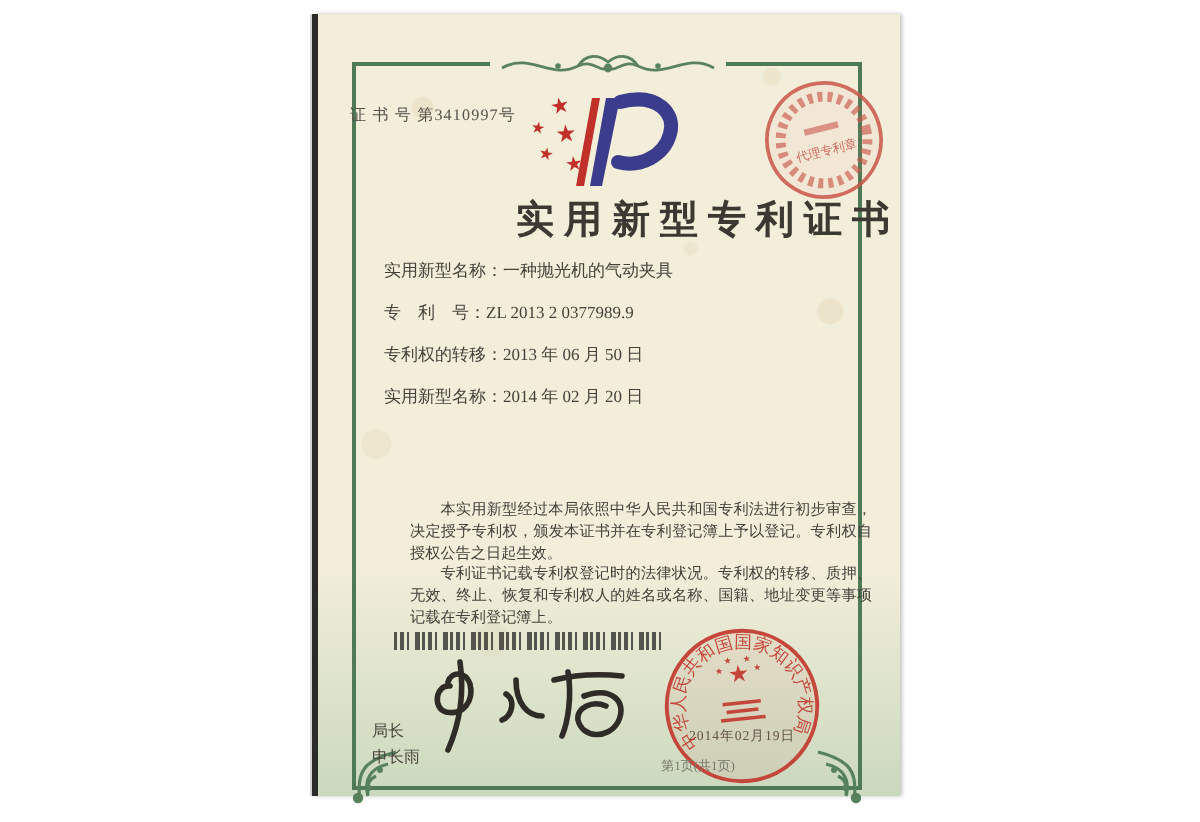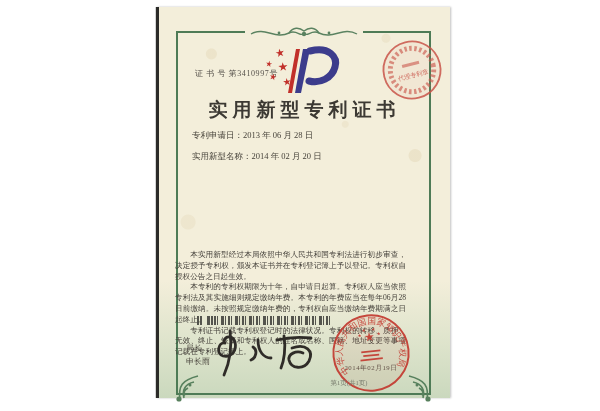--- a/index.html
+++ b/index.html
@@ -26,35 +26,35 @@
   #frame{
     position:absolute;left:17px;top:24px;width:251px;height:360px;
     border:2px solid #4e7b56;
   }
   .ornament{position:absolute;pointer-events:none;}
   #ornament-top{left:50%;top:-8px;transform:translateX(-50%);background:#f3eeda;padding:0 4px;}
   #ornament-bl{left:-8px;bottom:-9px;}
   #ornament-br{right:-8px;bottom:-9px;transform:scaleX(-1);}
   
   .abs{position:absolute;}
-  #cert-no{left:36px;top:45px;font-size:8px;letter-spacing:.6px;color:#55504a;margin-top:16px;}
-  #title{left:0;top:90px;width:100%;text-align:center;font-size:19px;font-weight:700;
+  #cert-no{left:16px;top:45px;font-size:8px;letter-spacing:.6px;color:#55504a;}
+  #title{left:0;top:90px;width:100%;text-align:right;font-size:19px;font-weight:700;
          letter-spacing:5px;color:#3c3933;}
   #fields{left:33px;top:122px;width:225px;font-size:8.5px;color:#46423a;}
   .field-row{height:21px;line-height:12px;white-space:nowrap;}
-  #paragraphs{left:16px;top:243px;width:231px;color:#45413b;}
+  #paragraphs{left:46px;top:243px;width:231px;color:#45413b;}
   #paragraphs p{margin:0;font-size:7.6px;line-height:10.8px;text-indent:2em;text-align:justify;}
   #barcode{left:38px;top:309px;width:136px;height:9px;
     background:repeating-linear-gradient(90deg,
       #3a3a36 0 1.5px, transparent 1.5px 3px,
       #3a3a36 3px 5px, transparent 5px 6.5px,
       #3a3a36 6.5px 7.5px, transparent 7.5px 10.5px,
       #3a3a36 10.5px 13px, transparent 13px 14px);
     opacity:.85;}
-  #director{left:27px;top:335px;font-size:8px;color:#4a453e;line-height:13px;}
+  #director{left:27px;top:352px;font-size:8px;color:#4a453e;line-height:13px;}
   #signature{left:52px;top:320px;}
   #footer{left:100px;top:372px;width:180px;text-align:center;font-size:6.5px;color:#76796b;}
   
   #issue-seal{left:172px;top:306px;width:80px;height:80px;transform:rotate(-6deg);opacity:.92;}
   #seal-date{left:174px;top:356px;width:76px;text-align:center;font-size:6.8px;color:#5c5349;
              letter-spacing:.5px;}
   #agent-stamp{left:222px;top:32px;width:62px;height:62px;transform:rotate(-14deg);opacity:.85;z-index:5;}
   #logo{left:104px;top:34px;}
 </style>
 </head>
@@ -120,27 +120,28 @@
     <svg id="agent-stamp" class="abs" width="62" height="62" viewBox="0 0 100 100">
       <circle cx="50" cy="50" r="46" fill="rgba(200,80,70,0.05)" stroke="#c9554a" stroke-width="3"></circle>
       <circle cx="50" cy="50" r="35" fill="none" stroke="rgba(201,85,74,.75)" stroke-width="8" stroke-dasharray="4 4"></circle>
       <rect x="36" y="38" width="28" height="5" fill="rgba(201,85,74,.7)"></rect>
       <text x="50" y="62" text-anchor="middle" font-size="10" fill="#c9554a">代理专利章</text>
     </svg>
 
     <div id="title" class="abs">实用新型专利证书</div>
 
     <div id="fields" class="abs">
-      <div class="field-row"><span>专利申请日：</span><span>2013 年 06 月 28 日</span></div>
+      <div class="field-row"><span>实用新型名称：</span><span>一种抛光机的气动夹具</span></div>
+      <div class="field-row"><span>专　利　号：</span><span>ZL 2013 2 0377989.9</span></div>
+      <div class="field-row"><span>专利权的转移：</span><span>2013 年 06 月 50 日</span></div>
       <div class="field-row"><span>实用新型名称：</span><span>2014 年 02 月 20 日</span></div>
     </div>
 
     <div id="paragraphs" class="abs">
       <p>本实用新型经过本局依照中华人民共和国专利法进行初步审查，决定授予专利权，颁发本证书并在专利登记簿上予以登记。专利权自授权公告之日起生效。</p>
-      <p>本专利的专利权期限为十年，自申请日起算。专利权人应当依照专利法及其实施细则规定缴纳年费。本专利的年费应当在每年06月28日前缴纳。未按照规定缴纳年费的，专利权自应当缴纳年费期满之日起终止。</p>
       <p>专利证书记载专利权登记时的法律状况。专利权的转移、质押、无效、终止、恢复和专利权人的姓名或名称、国籍、地址变更等事项记载在专利登记簿上。</p>
     </div>
 
     <div id="barcode" class="abs"></div>
 
     <div id="director" class="abs">
       <div>局长</div>
       <div>申长雨</div>
     </div>
 

